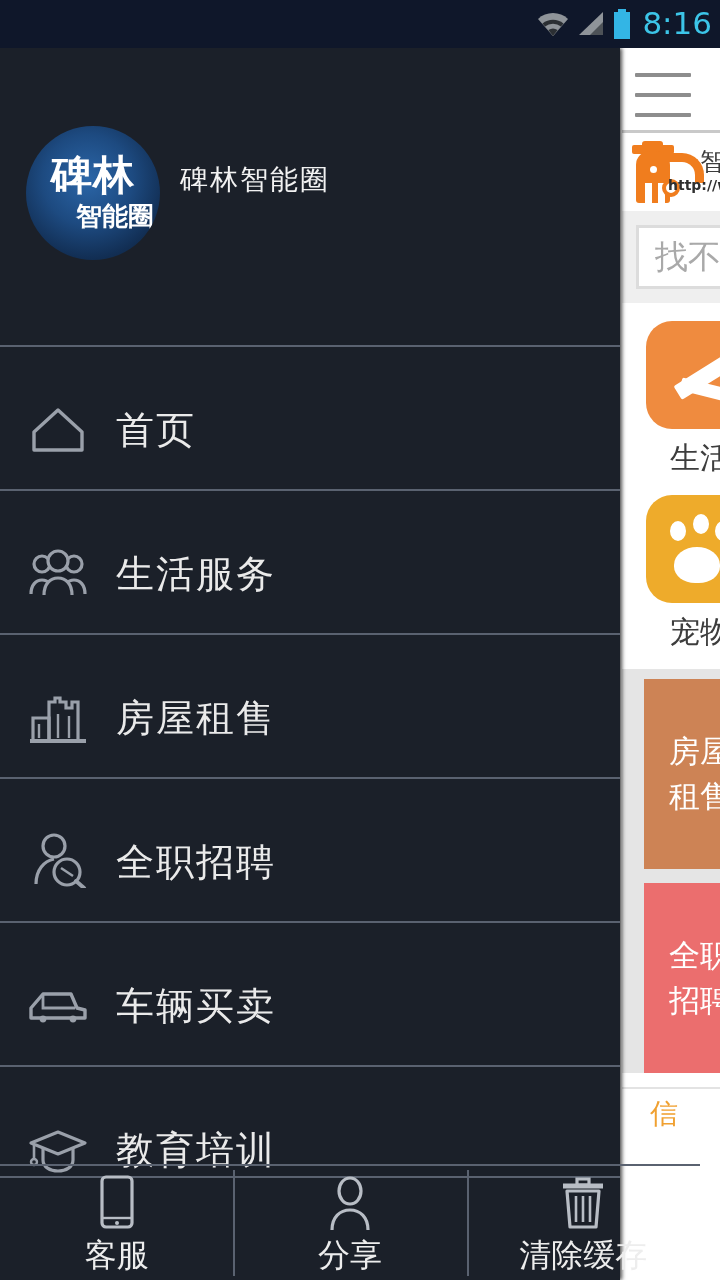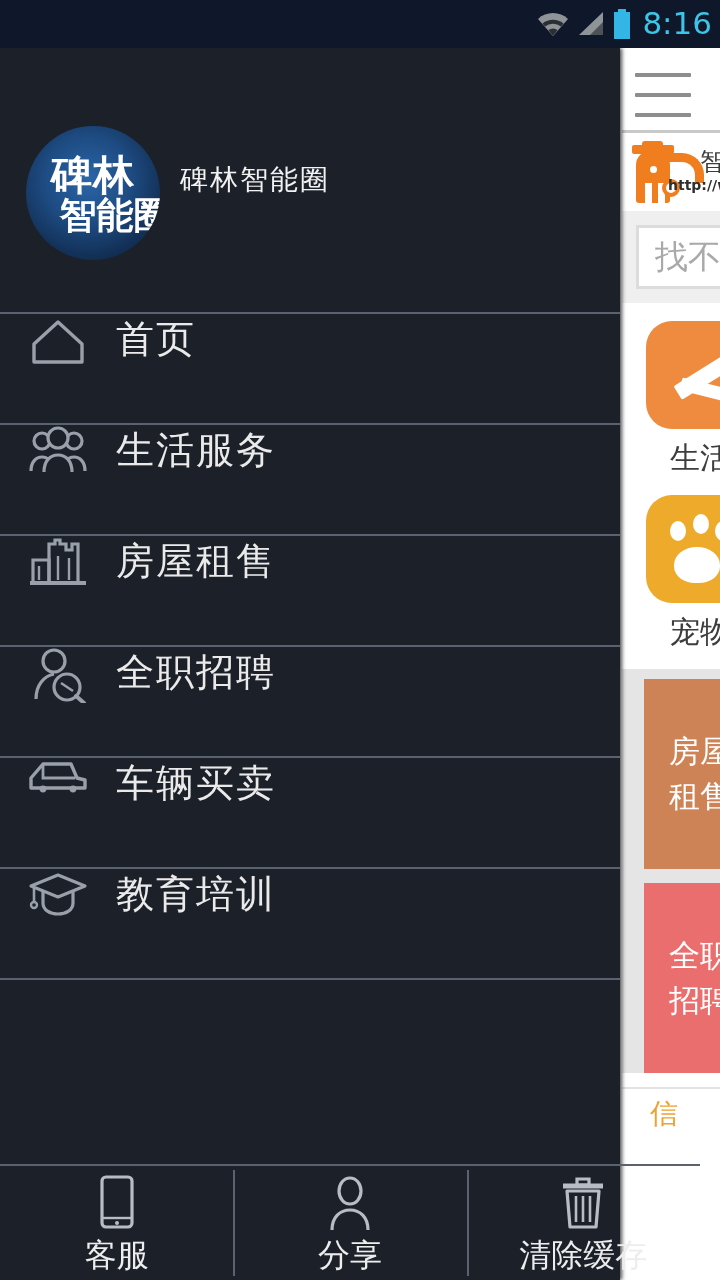--- a/index.html
+++ b/index.html
@@ -151,33 +151,33 @@
     border-radius: 50%;
     background: radial-gradient(circle at 46% 40%, #2b66a8 0%, #1d4a80 42%, #122f55 72%, #0b1a30 100%);
     display: flex; flex-direction: column; align-items: center;
     justify-content: center; overflow: hidden;
   }
   #logo-circle .l1 {
     color: #ffffff; font-size: 41px; font-weight: bold; line-height: 42px;
     letter-spacing: 1px; white-space: nowrap;
   }
   #logo-circle .l2 {
-    color: #ffffff; font-size: 37px; font-weight: bold; line-height: 34px;
+    color: #ffffff; font-size: 26px; font-weight: bold; line-height: 34px;
     letter-spacing: 0px; white-space: nowrap; margin-top: 3px; margin-left: 44px;
   }
   #app-title {
     position: absolute; left: 180px; top: 0; height: 264px;
     display: flex; align-items: center;
     color: #f2f2f2; font-size: 28px; letter-spacing: 2px;
   }
 
   .menu-row {
     position: relative; height: 111px;
     border-top: 2px solid #5a6270;
-    display: flex; align-items: flex-start;
+    display: flex; align-items: flex-end; margin-top: 33px;
   }
   .menu-row:first-child { border-top: none; }
   .menu-icon {
     width: 116px; display: flex; align-items: center; justify-content: center;
     flex: 0 0 116px;
   }
   .menu-label {
     color: #eaeaea; font-size: 38px; letter-spacing: 2px; white-space: nowrap;
   }
   #menu-bottomline {

